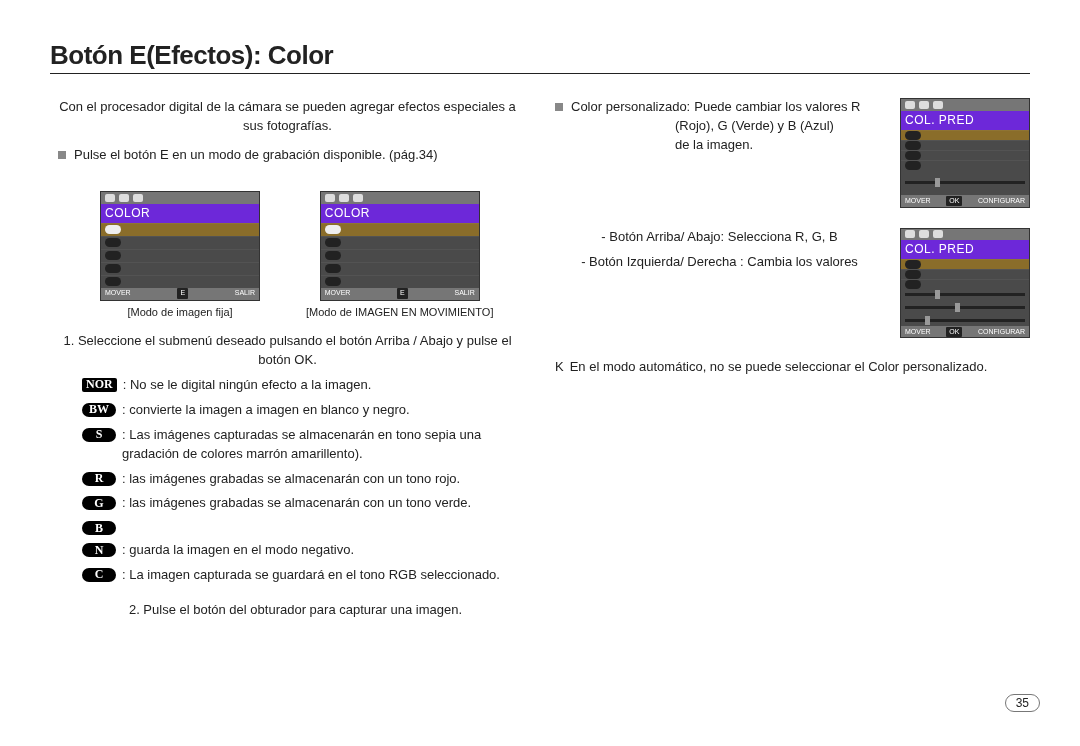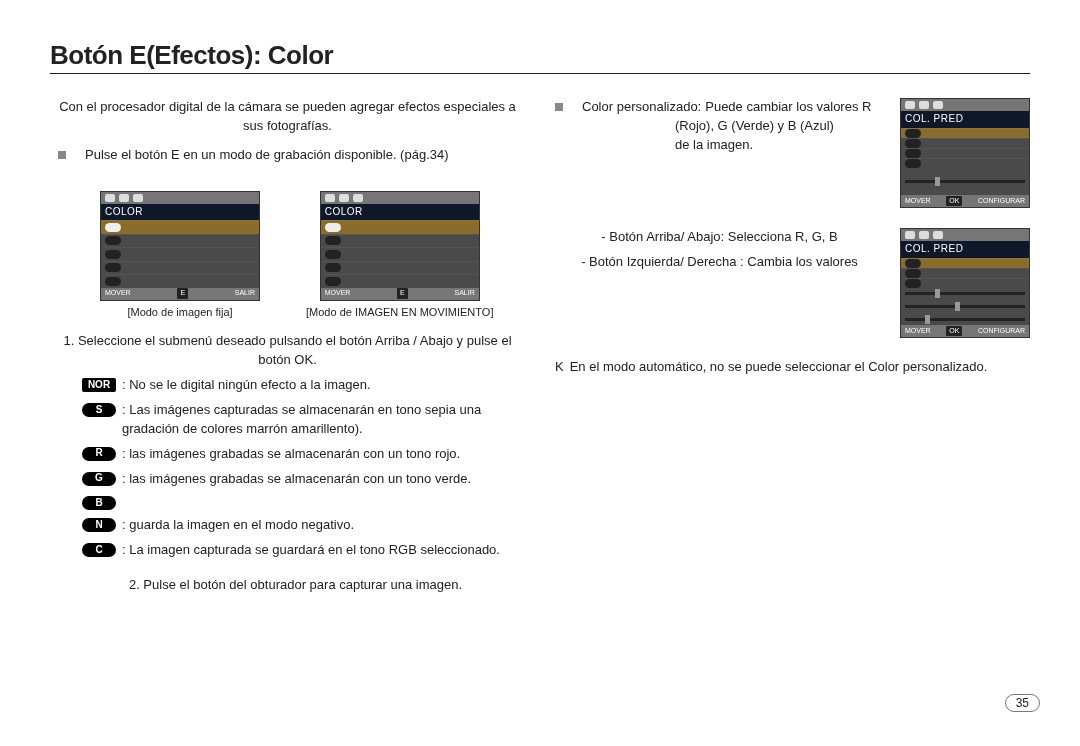--- a/index.html
+++ b/index.html
@@ -34,21 +34,21 @@
     gap: 30px;
   }
   .col {
     flex: 1 1 0;
     font-size: 13px;
     line-height: 1.45;
   }
   .col p { margin: 0 0 6px 0; text-align: center; }
   .bullet-row {
     display: flex;
-    gap: 19px;
+    gap: 8px;
   }
   .bullet-row .sq { width: 8px; height: 8px; background:#888; margin-top:5px; }
   .screenshots-row {
     display: flex;
     gap: 46px;
     margin: 20px 0 12px 50px;
   }
   .shot-block {
     display:flex;
     flex-direction:column;
@@ -75,23 +75,23 @@
   .lcd-top {
     height: 12px;
     background: #767676;
     display:flex;
     align-items:center;
     gap:4px;
     padding:0 4px;
   }
   .lcd-top .dot { width:10px; height:8px; background:#ddd; border-radius:2px; }
   .lcd-header {
-    background:#0f172a;
+    background:#6d28d9;
     padding:1px 4px;
-    font-size:10px;
+    font-size:12px;
     letter-spacing:0.5px;
   }
   .lcd-rows {
     flex:1;
     display:flex;
     flex-direction:column;
   }
   .lcd-row {
     flex:1;
     display:flex;
@@ -143,25 +143,26 @@
     display:flex;
     align-items:flex-start;
     gap:6px;
     margin:6px 0;
     font-size:13px;
   }
   .badge {
     min-width:26px; height:14px;
     background:#000; color:#fff;
     border-radius:7px;
-    font-size:10px;
+    font-size:12px;
     font-weight:bold;
     display:flex; align-items:center; justify-content:center;
     padding:0 4px;
     margin-top:2px;
+    font-family:Liberation Serif, serif;
   }
   .badge.rect { border-radius:2px; }
   
   .right-block {
     display:flex;
     gap:16px;
     align-items:flex-start;
     margin-bottom:20px;
   }
   .right-text { flex:1; }
@@ -267,20 +268,24 @@
       </div>
 
       <p class="step-text">1. Seleccione el submenú deseado pulsando el botón Arriba / Abajo y pulse el botón OK.</p>
 
       <ul class="effect-list">
           <li>
             <span class="badge rect">NOR</span>
             <span>: No se le digital ningún efecto a la imagen.</span>
           </li>
           <li>
+            <span class="badge">BW</span>
+            <span>: convierte la imagen a imagen en blanco y negro.</span>
+          </li>
+          <li>
             <span class="badge">S</span>
             <span>: Las imágenes capturadas se almacenarán en tono sepia una gradación de colores marrón amarillento).</span>
           </li>
           <li>
             <span class="badge">R</span>
             <span>: las imágenes grabadas se almacenarán con un tono rojo.</span>
           </li>
           <li>
             <span class="badge">G</span>
             <span>: las imágenes grabadas se almacenarán con un tono verde.</span>

